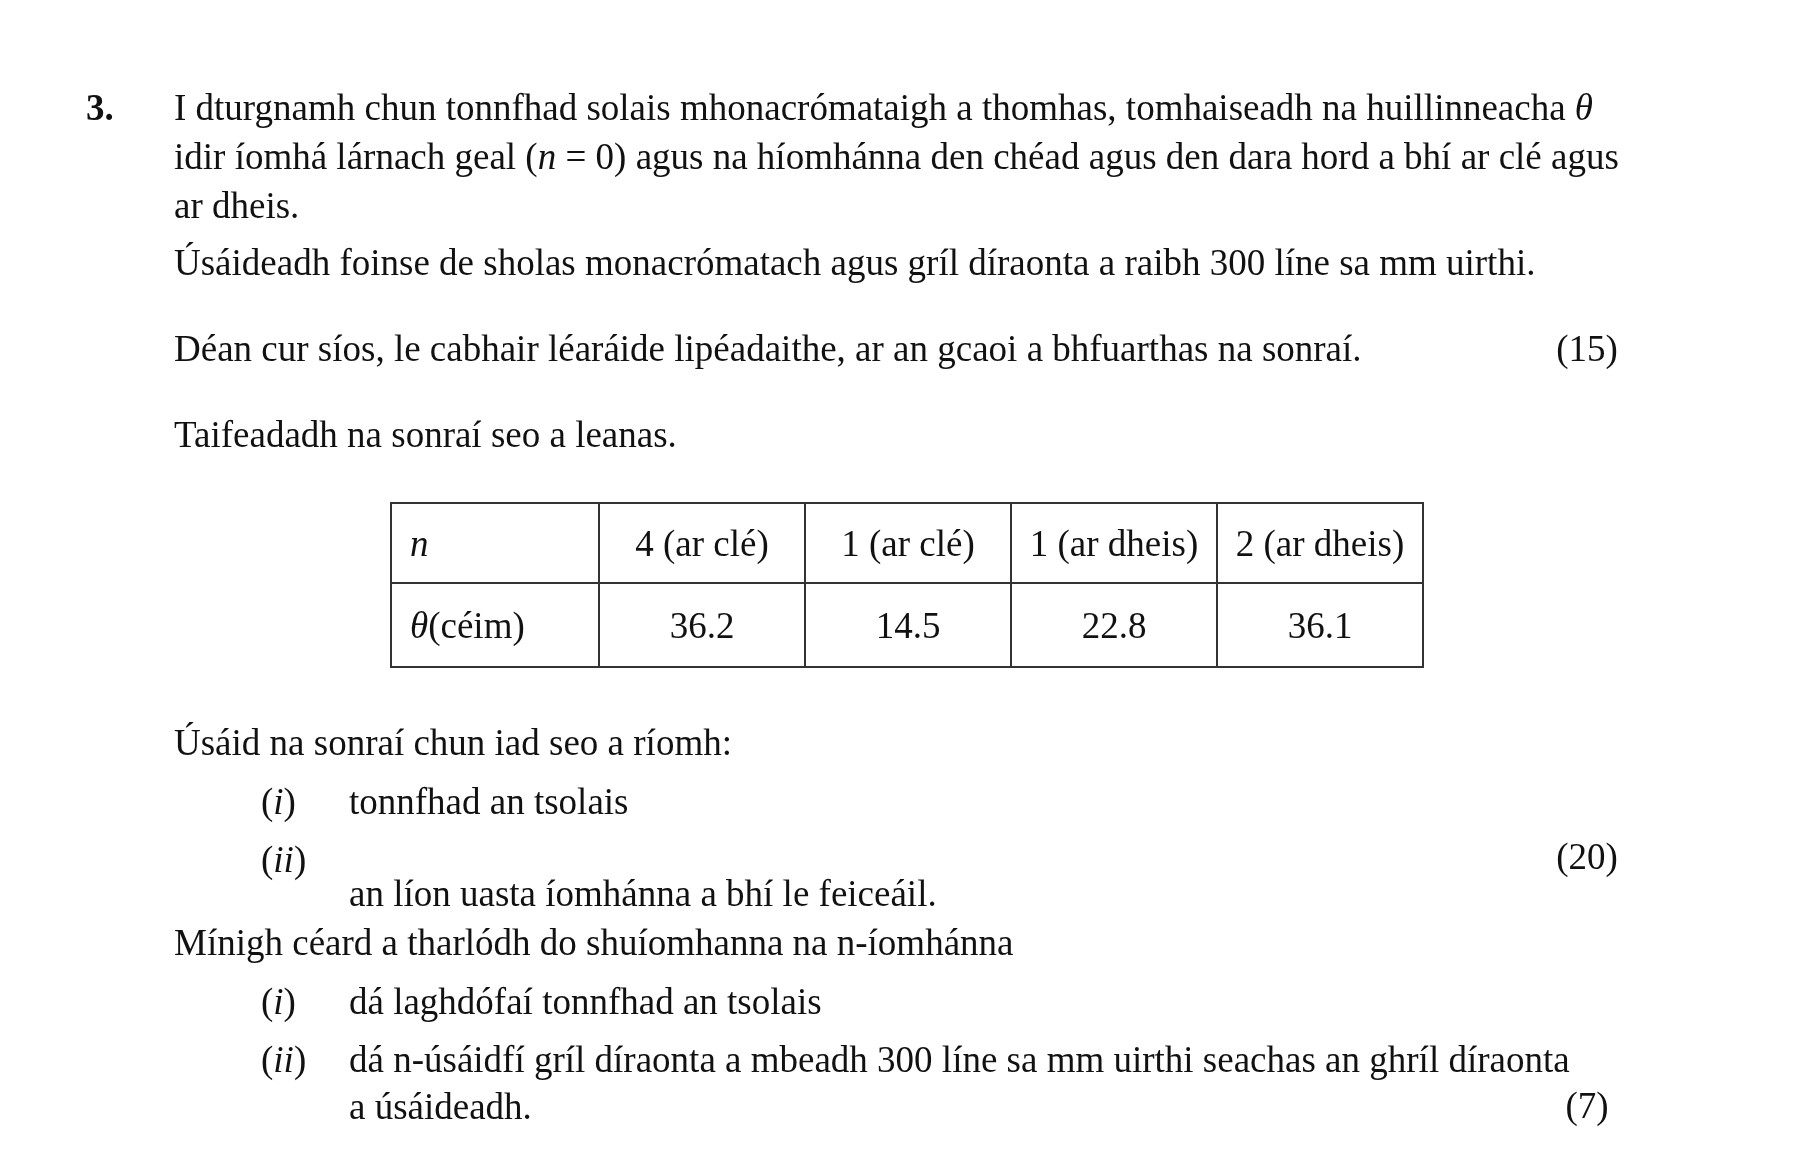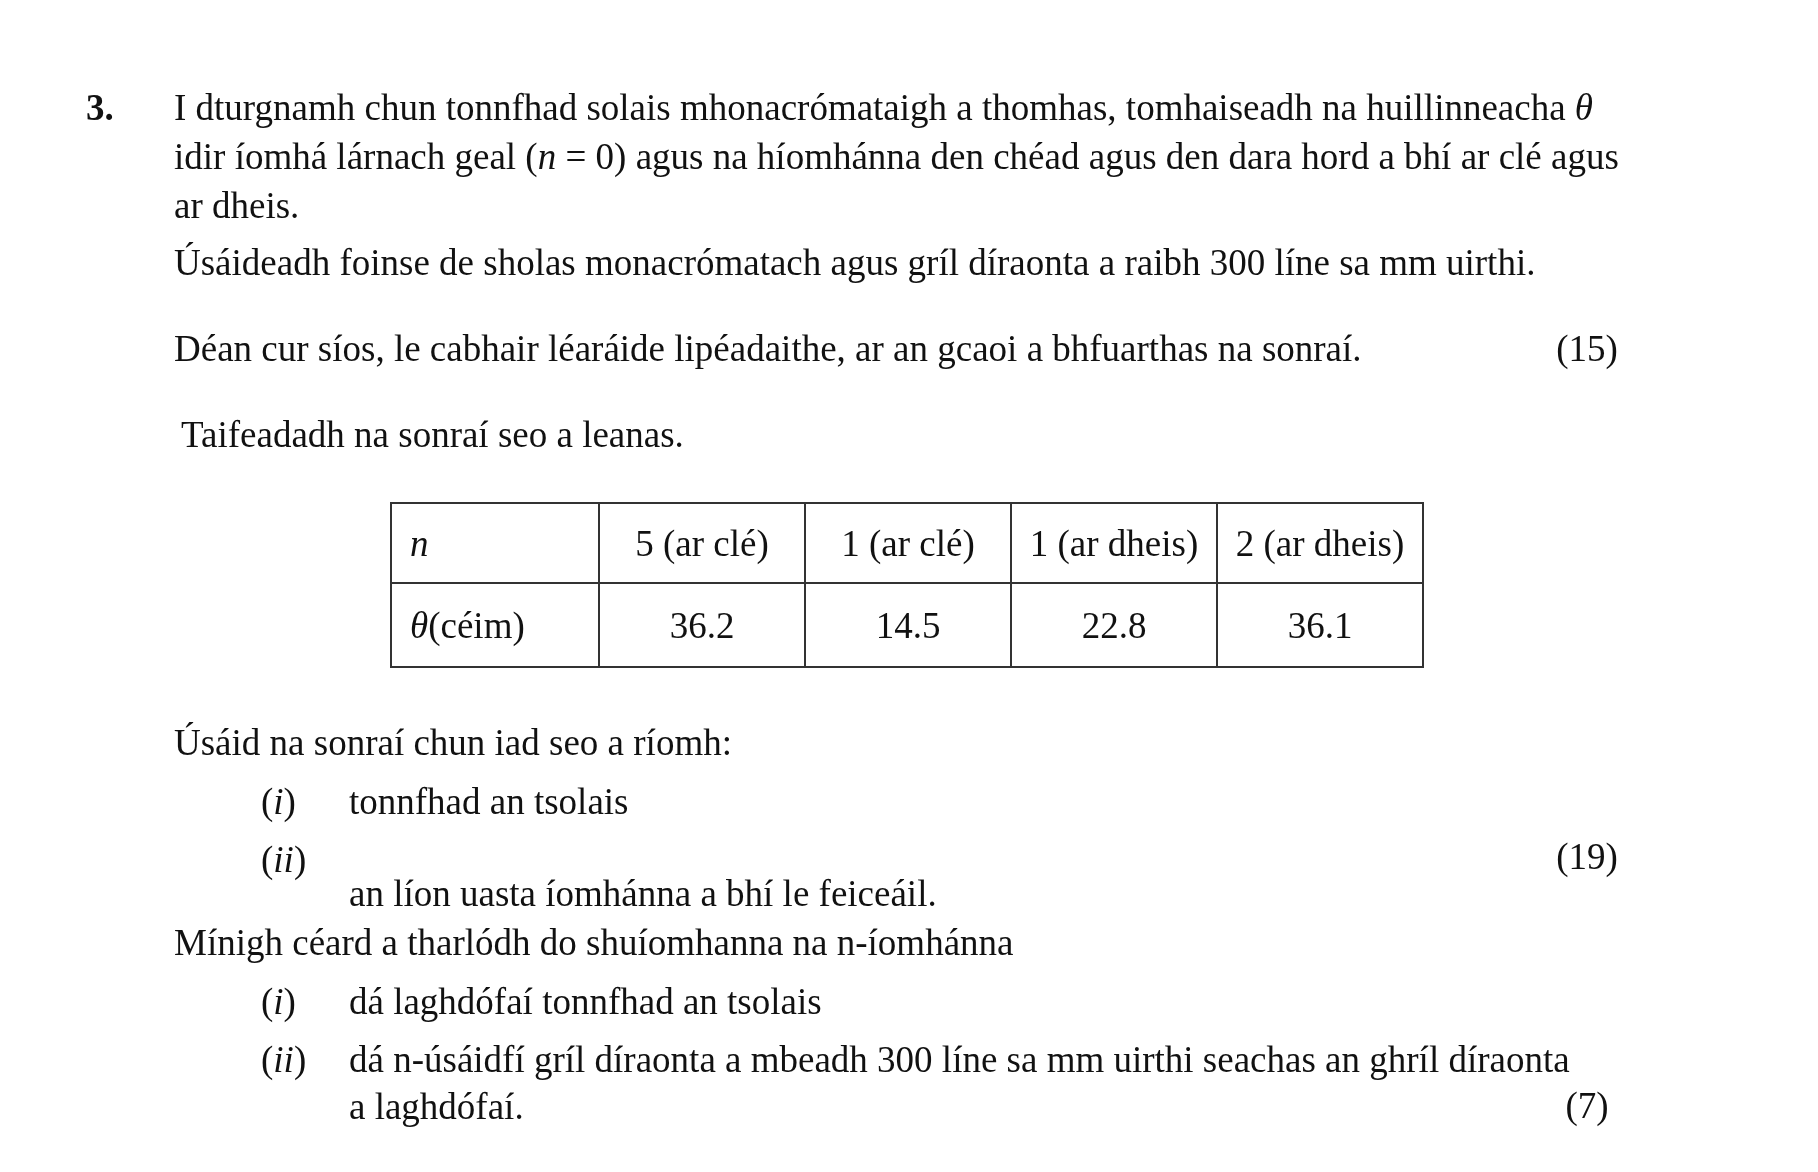--- a/index.html
+++ b/index.html
@@ -77,29 +77,29 @@
 <div class="line" style="left:174px; top:138px;">
   <span>idir íomhá lárnach geal (</span><span class="it">n</span><span> = 0) agus na híomhánna den chéad agus den dara hord a bhí ar clé agus</span>
 </div>
 <div class="line" style="left:174px; top:187px;">ar dheis.</div>
 
 <div class="line" style="left:174px; top:244px;">Úsáideadh foinse de sholas monacrómatach agus gríl díraonta a raibh 300 líne sa mm uirthi.</div>
 
 <div class="line" style="left:174px; top:330px;">Déan cur síos, le cabhair léaráide lipéadaithe, ar an gcaoi a bhfuarthas na sonraí.</div>
 <div class="marks" style="left:1527px; top:330px;">(15)</div>
 
-<div class="line" style="left:174px; top:416px;margin-left:7px;">Taifeadadh na sonraí seo a leanas.</div>
+<div class="line" style="left:174px; top:416px;">Taifeadadh na sonraí seo a leanas.</div>
 
 <table class="data">
   <tbody>
       <tr class="r1">
     <td class="rowhead">
       <span class="it">n</span>
     </td>
-    <td>5 (ar clé)</td>
+    <td>4 (ar clé)</td>
     <td>1 (ar clé)</td>
     <td>1 (ar dheis)</td>
     <td>2 (ar dheis)</td>
   </tr>
   <tr class="r2">
     <td class="rowhead">
       <span class="it">θ</span><span>(céim)</span>
     </td>
     <td>36.2</td>
     <td>14.5</td>
@@ -113,27 +113,27 @@
 
 <div class="sublabel" style="left:261px; top:783px;">
   <span>(</span><span class="roman">i</span><span>)</span>
 </div>
 <div class="line" style="left:349px; top:783px;">tonnfhad an tsolais</div>
 
 <div class="sublabel" style="left:261px; top:841px;">
   <span>(</span><span class="roman">ii</span><span>)</span>
 </div>
 <div class="line" style="left:349px; top:841px;margin-top:34px;">an líon uasta íomhánna a bhí le feiceáil.</div>
-<div class="marks" style="left:1527px; top:838px;">(19)</div>
+<div class="marks" style="left:1527px; top:838px;">(20)</div>
 
 <div class="line" style="left:174px; top:924px;">Mínigh céard a tharlódh do shuíomhanna na n-íomhánna</div>
 
 <div class="sublabel" style="left:261px; top:983px;">
   <span>(</span><span class="roman">i</span><span>)</span>
 </div>
 <div class="line" style="left:349px; top:983px;">dá laghdófaí tonnfhad an tsolais</div>
 
 <div class="sublabel" style="left:261px; top:1041px;">
   <span>(</span><span class="roman">ii</span><span>)</span>
 </div>
 <div class="line" style="left:349px; top:1041px;">dá n-úsáidfí gríl díraonta a mbeadh 300 líne sa mm uirthi seachas an ghríl díraonta</div>
-<div class="line" style="left:349px; top:1088px;">a laghdófaí.</div>
+<div class="line" style="left:349px; top:1088px;">a úsáideadh.</div>
 <div class="marks" style="left:1527px; top:1087px;">(7)</div>
 
 </body></html>

